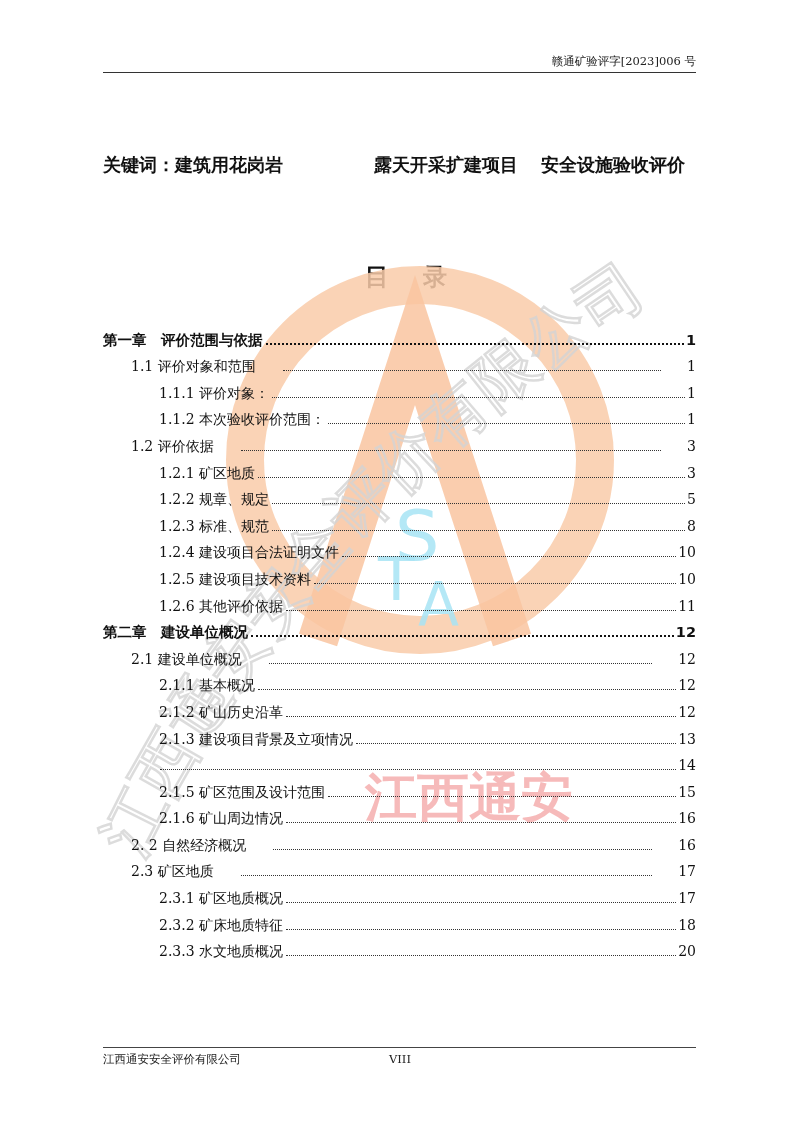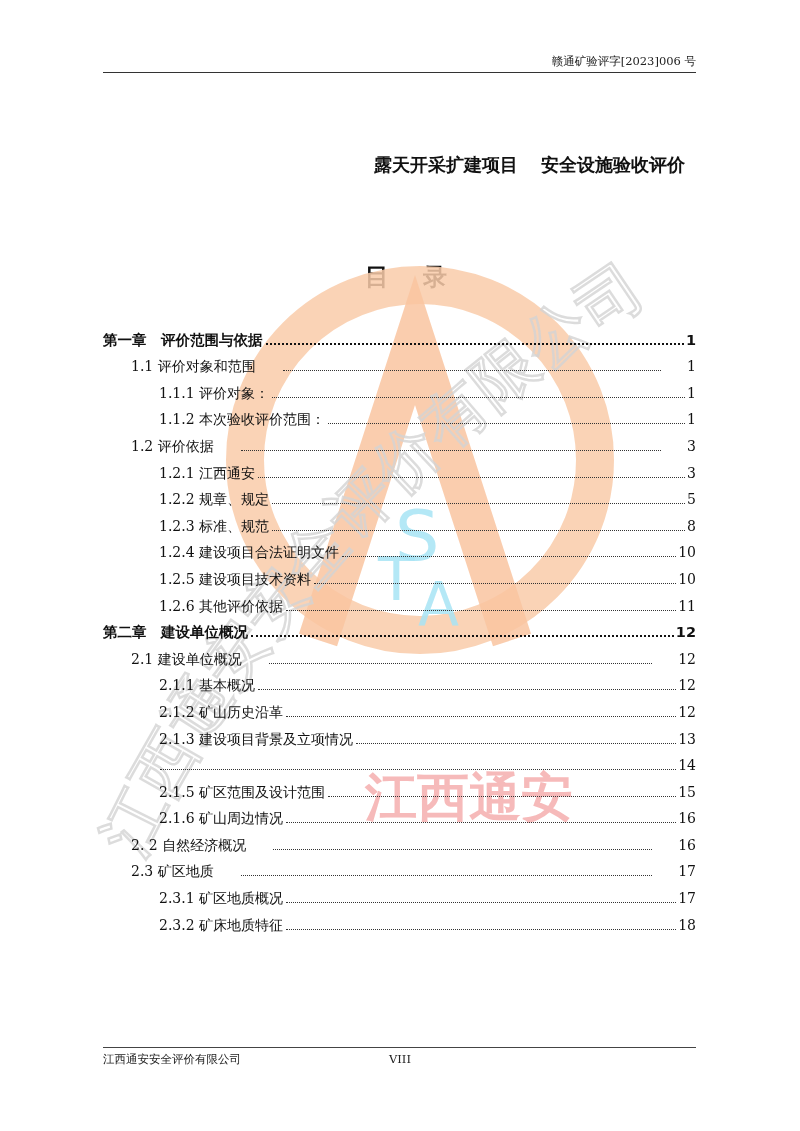--- a/index.html
+++ b/index.html
@@ -41,20 +41,21 @@
   .footer .pageno { position: absolute; left: 286px; top: 4px; white-space: nowrap; }
 </style>
 </head>
 <body>
 
 <div class="header">
   <span class="right">赣通矿验评字[2023]006 号</span>
 </div>
 
 <div class="keywords">
+  <span class="kw0">关键词：建筑用花岗岩</span>
   <span class="kw1">露天开采扩建项目</span>
   <span class="kw2">安全设施验收评价</span>
 </div>
 
 <div class="toc-title">目录</div>
 
 <svg class="watermark" viewBox="0 0 800 1131" xmlns="http://www.w3.org/2000/svg">
 
   <circle cx="420" cy="460" r="175" fill="none" stroke="#f9cba9" stroke-width="38" opacity="0.85"></circle>
 
@@ -94,21 +95,21 @@
       <span class="label">1.1.2 本次验收评价范围：</span>
       <span class="dots"></span>
       <span class="page">1</span>
     </div>
   <div class="toc-row lvl1">
       <span class="label">1.2 评价依据</span>
       <span class="dots"></span>
       <span class="page">3</span>
     </div>
   <div class="toc-row lvl2">
-      <span class="label">1.2.1 江西通安</span>
+      <span class="label">1.2.1 矿区地质</span>
       <span class="dots"></span>
       <span class="page">3</span>
     </div>
   <div class="toc-row lvl2">
       <span class="label">1.2.2 规章、规定</span>
       <span class="dots"></span>
       <span class="page">5</span>
     </div>
   <div class="toc-row lvl2">
       <span class="label">1.2.3 标准、规范</span>
@@ -181,19 +182,24 @@
     </div>
   <div class="toc-row lvl2">
       <span class="label">2.3.1 矿区地质概况</span>
       <span class="dots"></span>
       <span class="page">17</span>
     </div>
   <div class="toc-row lvl2">
       <span class="label">2.3.2 矿床地质特征</span>
       <span class="dots"></span>
       <span class="page">18</span>
+    </div>
+  <div class="toc-row lvl2">
+      <span class="label">2.3.3 水文地质概况</span>
+      <span class="dots"></span>
+      <span class="page">20</span>
     </div>
 </div>
 
 <div class="footer">
   <span class="company">江西通安安全评价有限公司</span>
   <span class="pageno">VIII</span>
 </div>
 
 </body></html>

